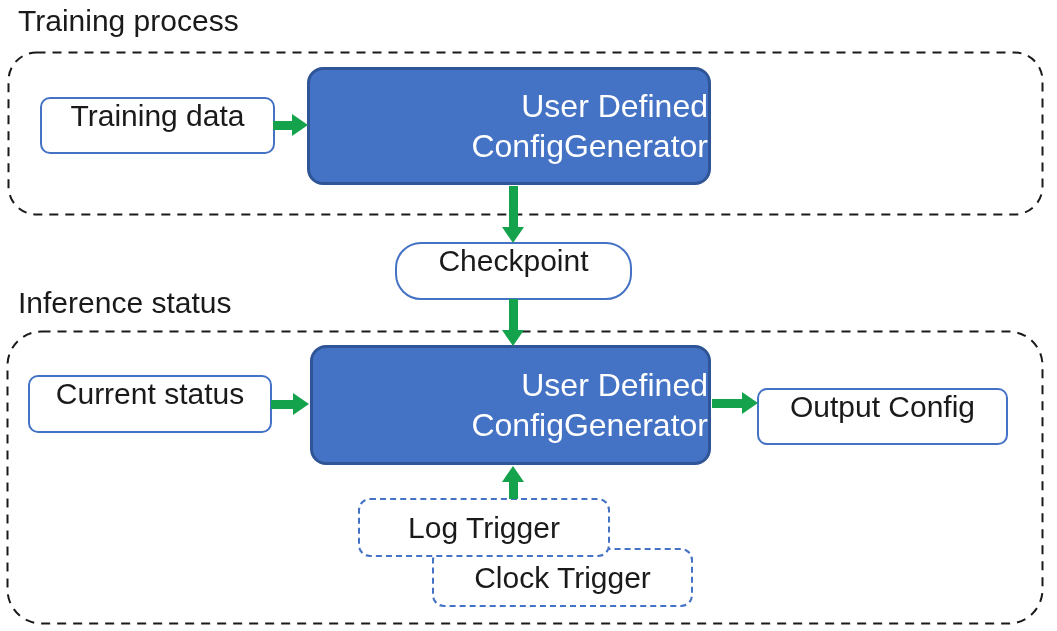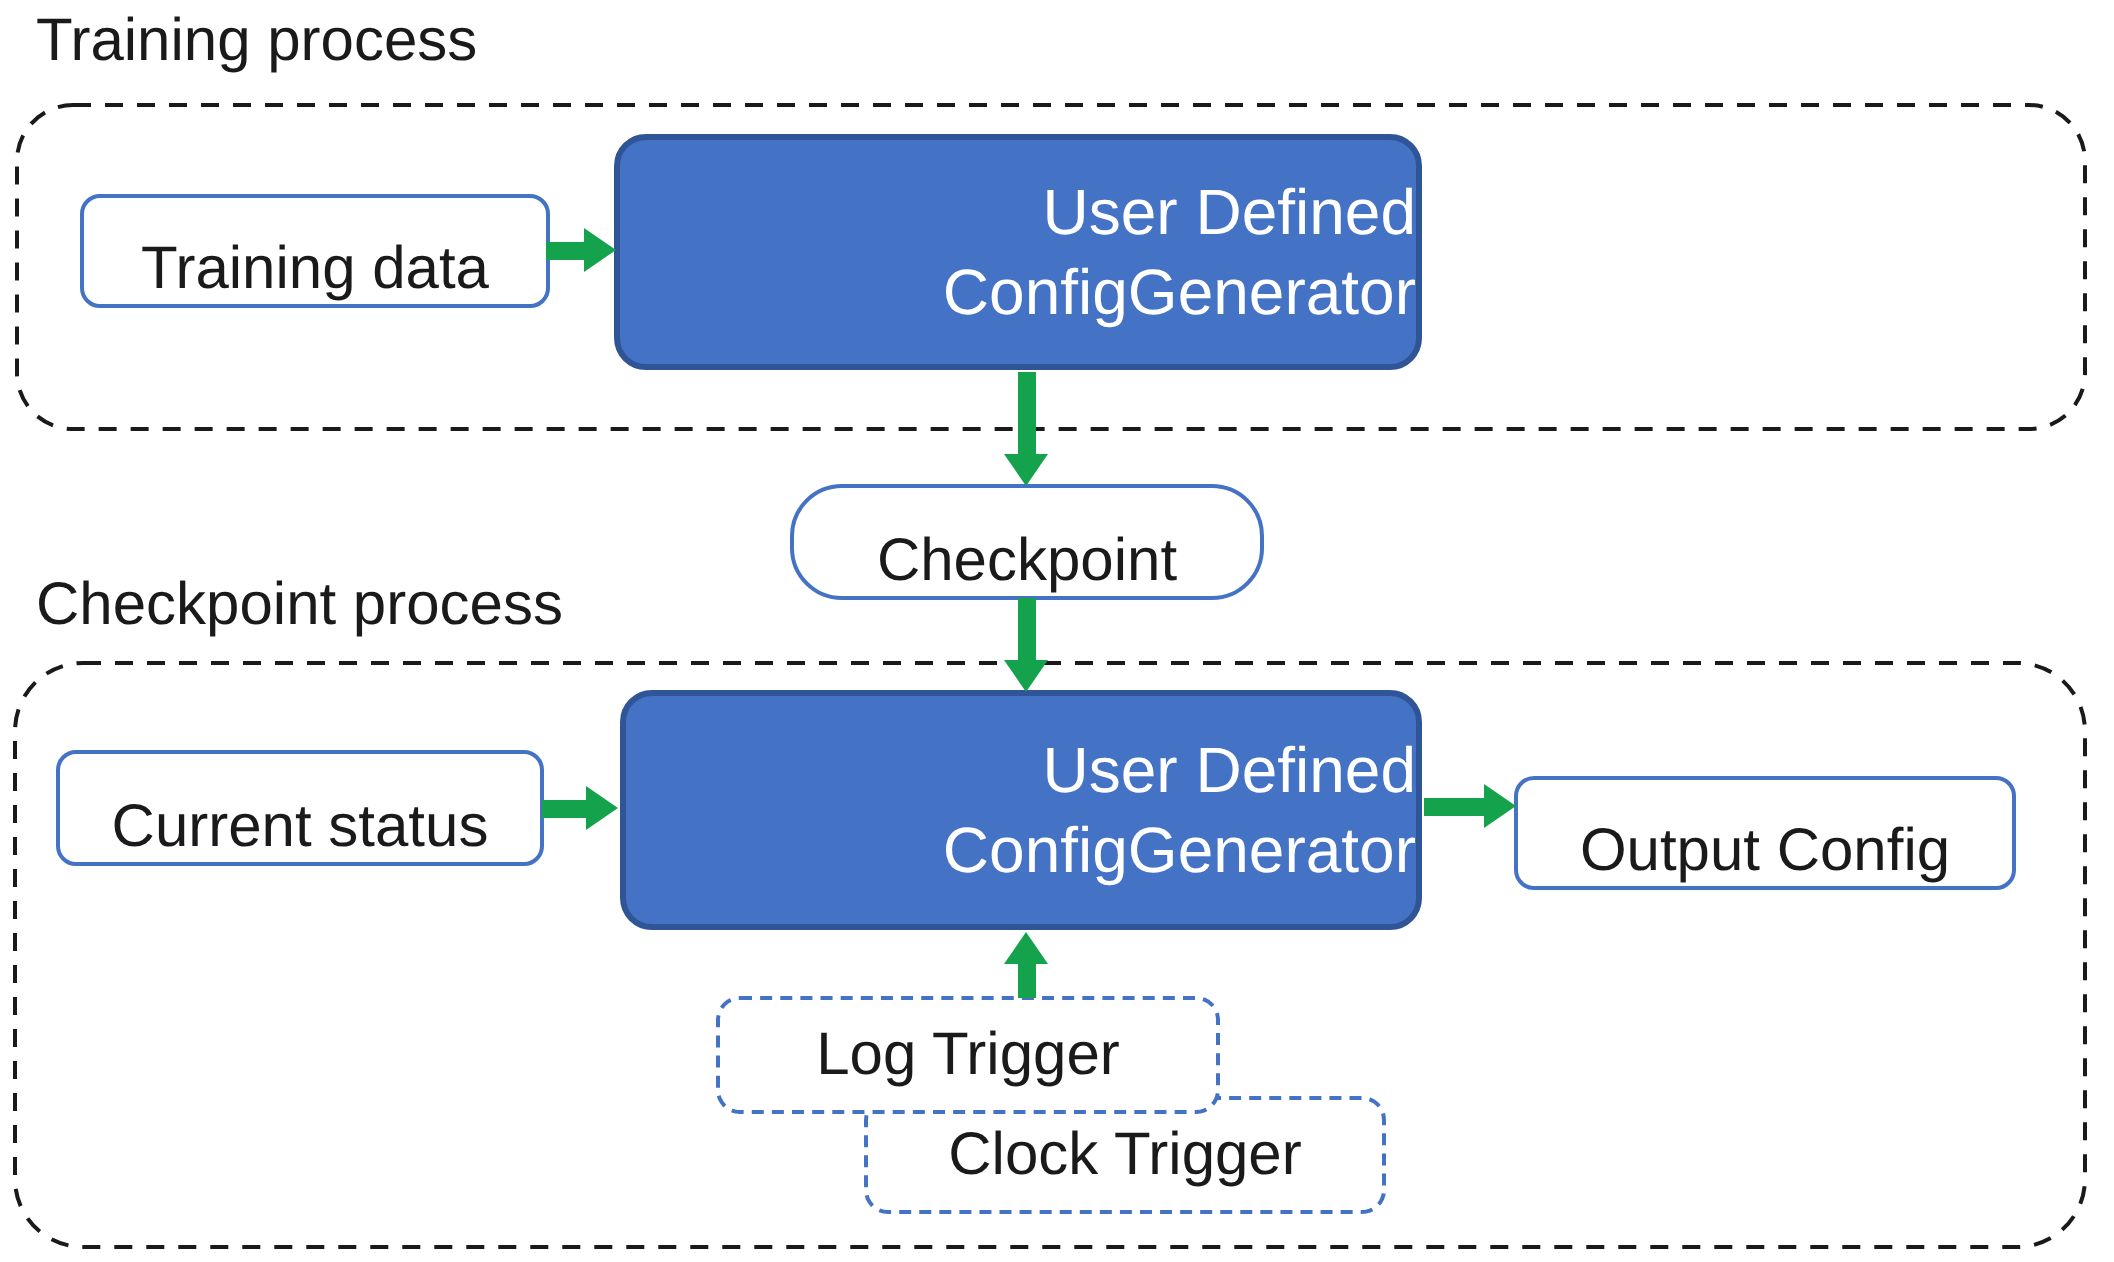--- a/index.html
+++ b/index.html
@@ -30,21 +30,21 @@
     stroke: var(--outline, #1a1a1a);
     stroke-width: 2;
     stroke-dasharray: 9 7;
   }
   .white-box {
     position: absolute;
     background: #ffffff;
     border: 2px solid var(--box-border, #4472C4);
     border-radius: 10px;
     display: flex;
-    align-items: flex-end;
+    align-items: flex-start;
     justify-content: center;
     font-size: 30px;
     color: var(--text, #1a1a1a);
     white-space: nowrap;
     box-sizing: border-box;
   }
   .trigger-box {
     position: absolute;
     background: #ffffff;
     border: 2px dashed var(--box-border, #4472C4);
@@ -115,21 +115,21 @@
 
   <div class="blue-box" style="left:307px; top:67px; width:404px; height:118px;">
     <span>User Defined</span>
     <span>ConfigGenerator</span>
   </div>
 
   <div class="white-box" style="left:395px; top:242px; width:237px; height:58px;border-radius:26px;">
     <span>Checkpoint</span>
   </div>
 
-  <div class="section-label" style="left:18px; top:286px;">Checkpoint process</div>
+  <div class="section-label" style="left:18px; top:286px;">Inference status</div>
 
   <svg class="outline-svg" style="left:6px; top:330px;" width="1038" height="295">
     <rect class="outline-rect" x="1.5" y="1.5" width="1035" height="292" rx="34" ry="34"></rect>
   </svg>
 
   <div class="white-box" style="left:28px; top:375px; width:244px; height:58px;">
     <span>Current status</span>
   </div>
 
   <div class="blue-box" style="left:310px; top:345px; width:401px; height:120px;">

